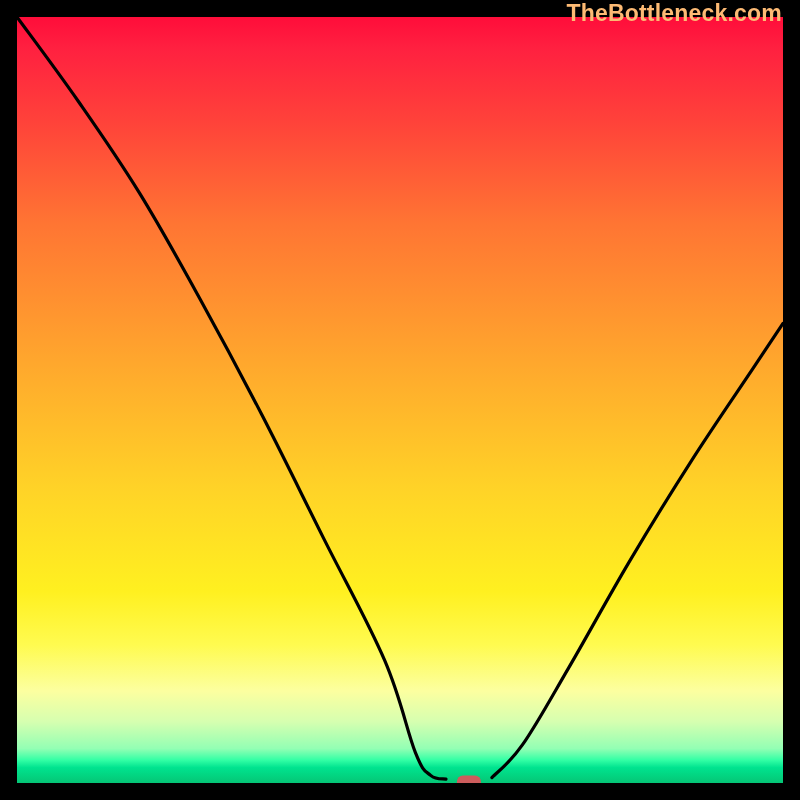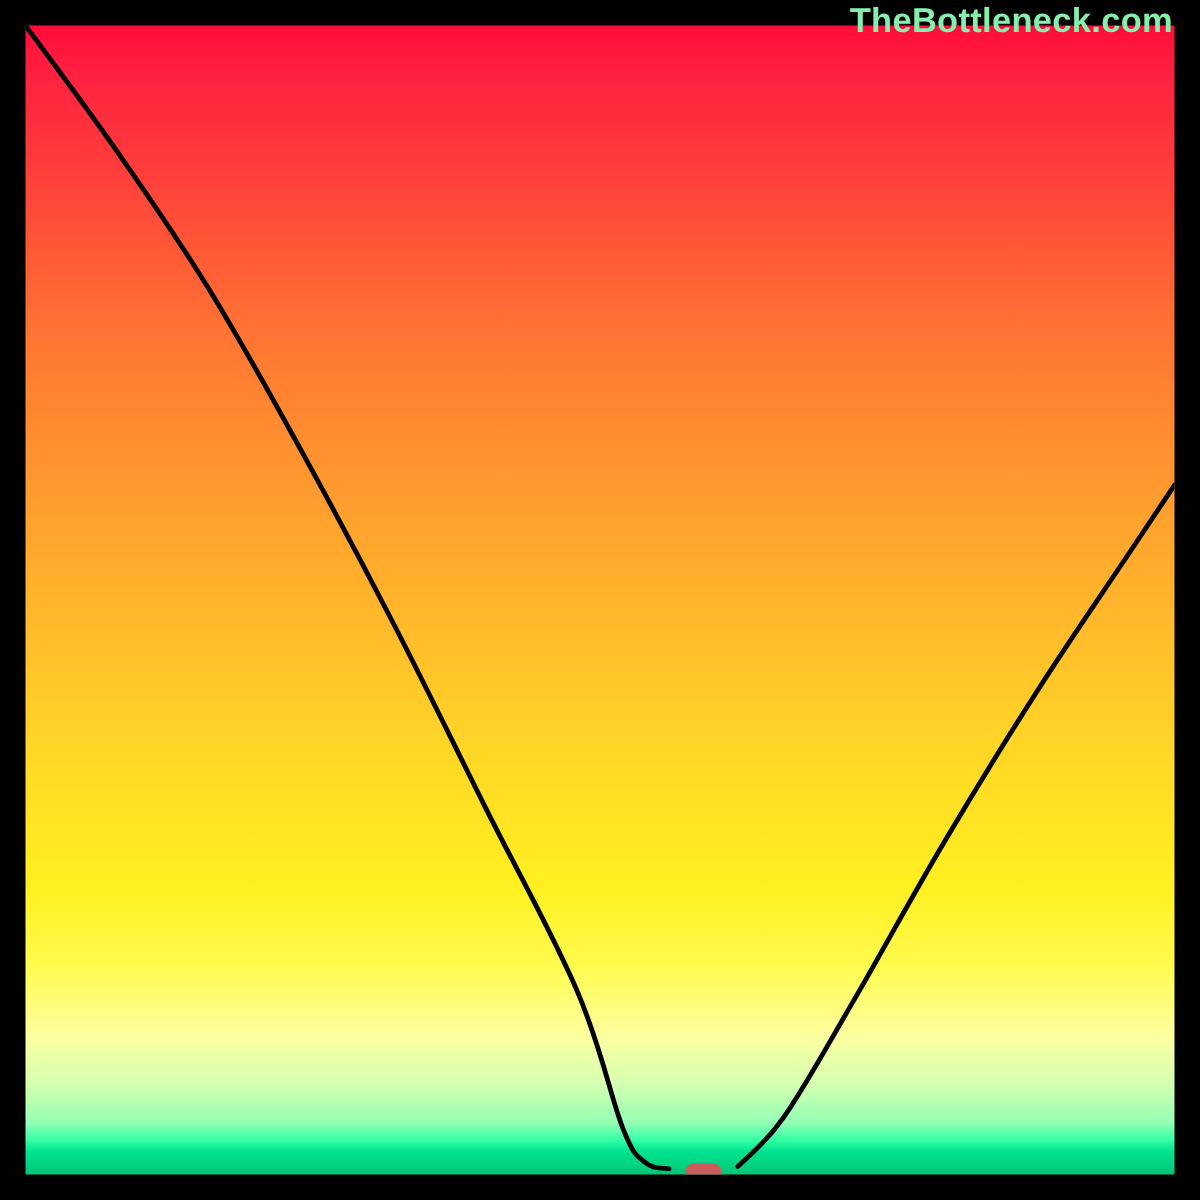--- a/index.html
+++ b/index.html
@@ -39,21 +39,21 @@
       #05c576 100%
     );
   }
   .attribution {
     position: absolute;
     top: 0;
     right: 18px;
     font-family: Arial, Helvetica, sans-serif;
     font-size: 23px;
     font-weight: bold;
-    color: #86efac;
+    color: #fdba74;
     letter-spacing: 0.2px;
   }
   .svg-overlay {
     position: absolute;
     left: 0; top: 0;
     width: 100%; height: 100%;
   }
 </style>
 </head>
 <body>

